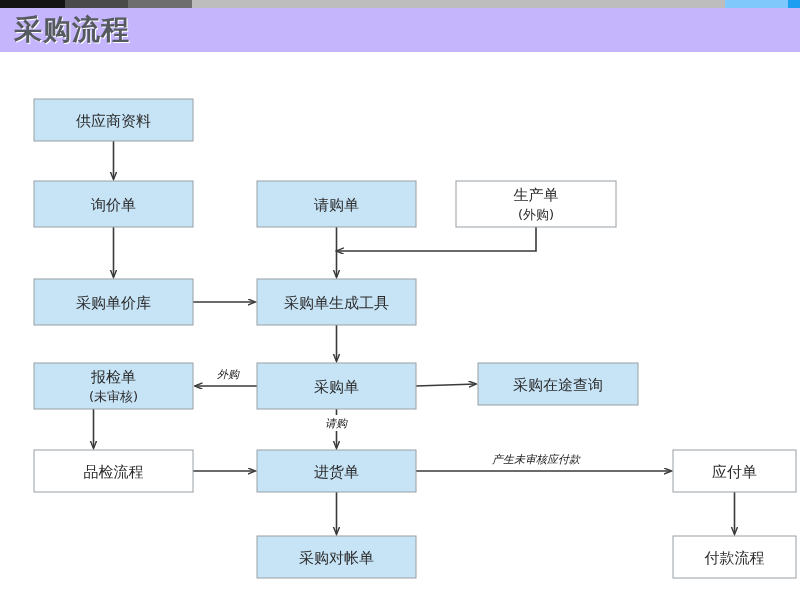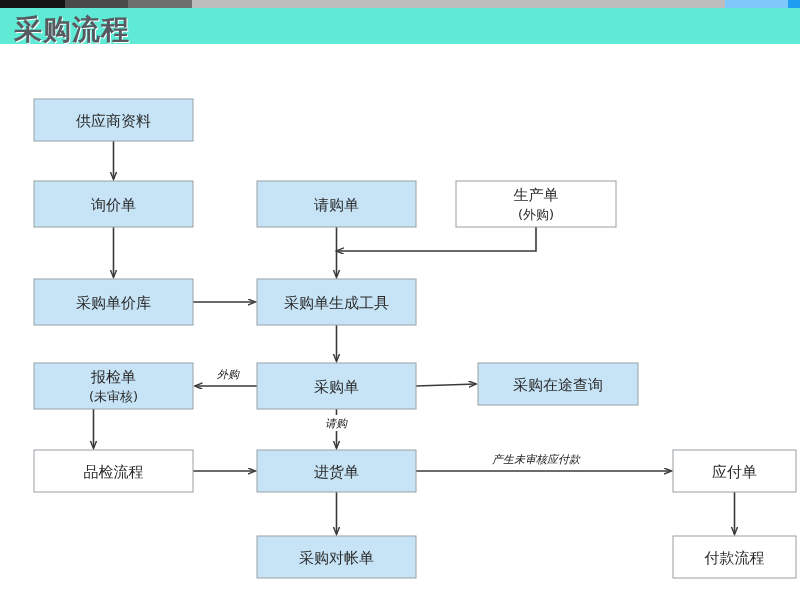--- a/index.html
+++ b/index.html
@@ -21,24 +21,24 @@
     left: 0; top: 0;
     width: 800px; height: 8px;
     display: flex;
   }
   #top-strip .seg { height: 100%; }
 
   
   #header-band {
     position: absolute;
     left: 0; top: 8px;
-    width: 800px; height: 36px;
-    background: #5eead4;
+    width: 800px; height: 44px;
+    background: #c4b5fd;
     display: flex;
-    align-items: flex-end;
+    align-items: center;
   }
   #page-title {
     margin-left: 14px;
     font-size: 28px;
     font-weight: bold;
     color: #555a60;
     letter-spacing: 1px;
     text-shadow: 1px 1px 0 #ffffff;
     line-height: 1;
   }

